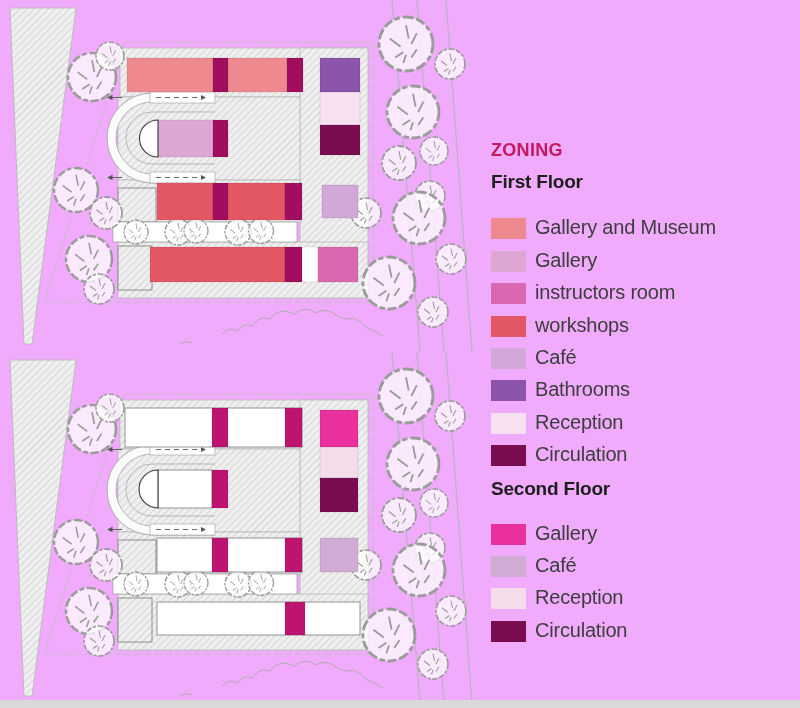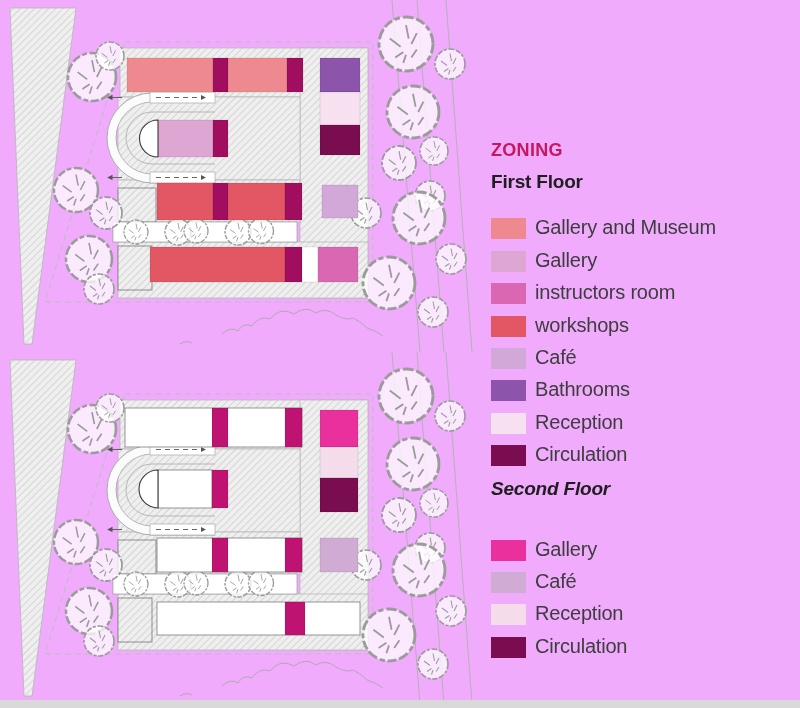--- a/index.html
+++ b/index.html
@@ -3,21 +3,21 @@
 <meta charset="utf-8">
 <style>
   html,body{margin:0;padding:0;background:#ffffff;}
   #page{position:relative;width:800px;height:708px;background:#f0abfc;overflow:hidden;
         font-family:"Liberation Sans",sans-serif;}
   #plans{position:absolute;left:0;top:0;}
   
   #legend{position:absolute;left:491px;top:140px;width:300px;}
   .zoning-title{font-size:18px;font-weight:bold;letter-spacing:.3px;margin:0 0 10px 0;}
   .floor-title{font-size:19px;font-weight:bold;color:#1e1e1e;letter-spacing:-.2px;margin:0 0 14px 0;}
-  .floor-title.second{margin-top:12px;margin-bottom:28px;font-style:italic;}
+  .floor-title.second{margin-top:12px;margin-bottom:12px;}
   .lrow{display:flex;align-items:flex-end;height:32.4px;}
   .sw{width:35px;height:21px;margin-right:9px;flex:0 0 auto;}
   .lbl{font-size:20px;color:#3d3d3d;letter-spacing:-.2px;white-space:nowrap;}
   #bottom-strip{position:absolute;left:0;top:700px;width:800px;height:8px;background:#d9d9d9;}
 </style>
 </head>
 <body>
 
 <div id="page">
 

